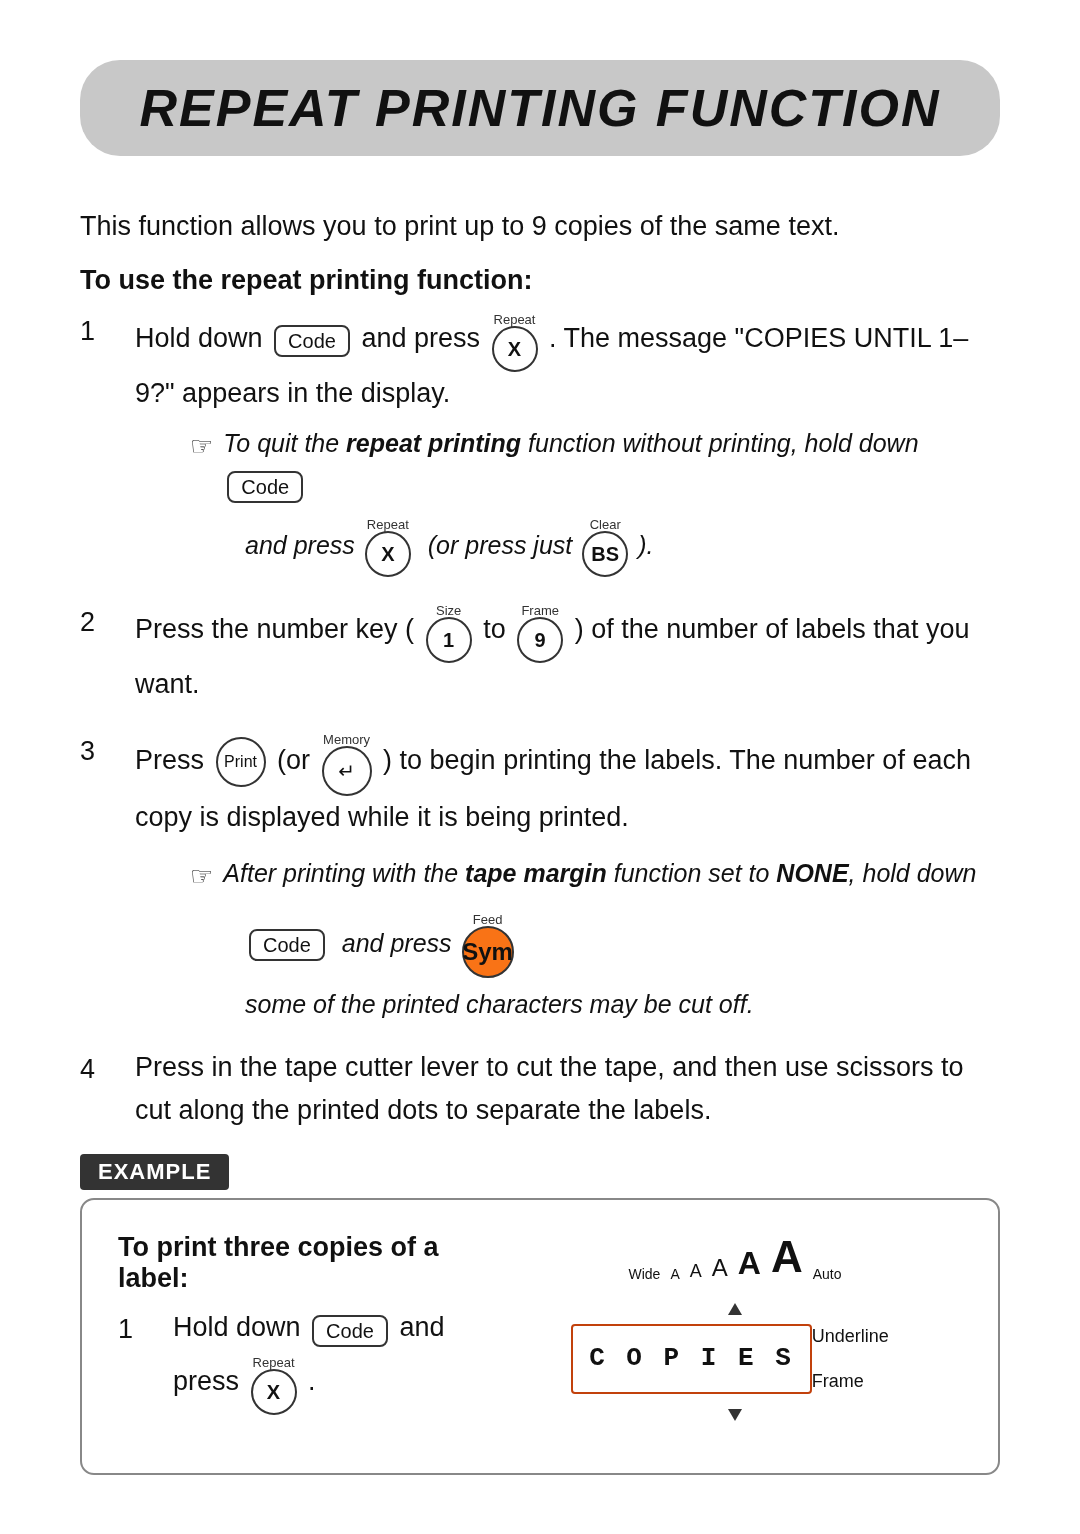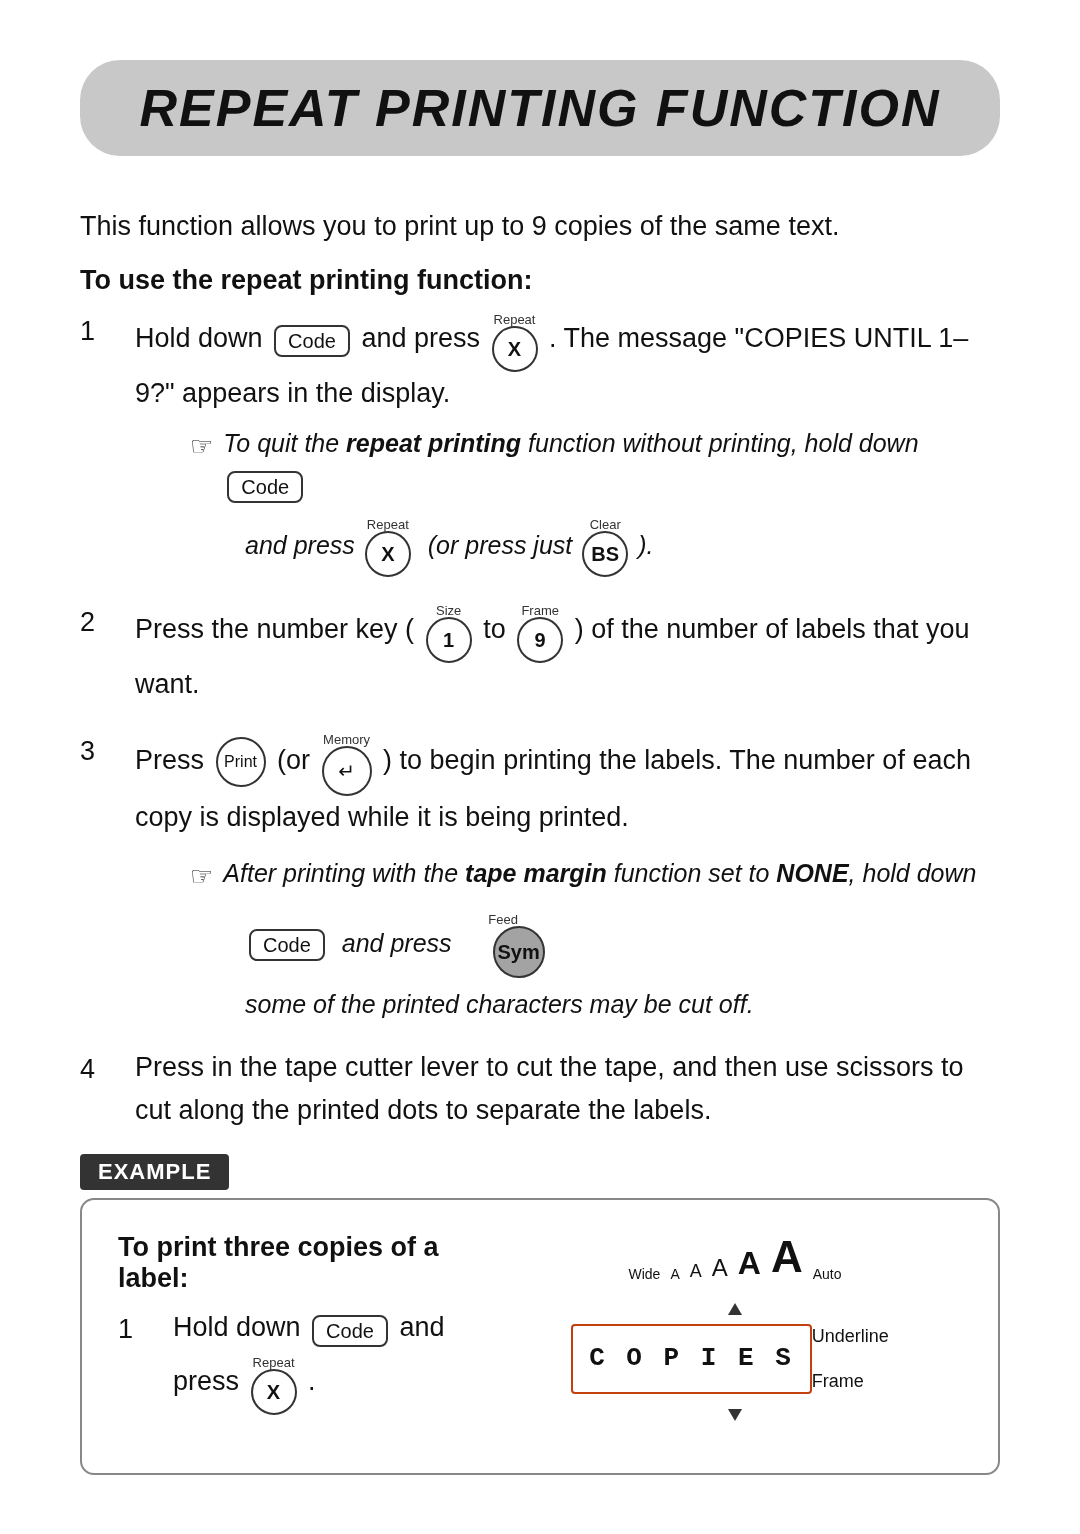--- a/index.html
+++ b/index.html
@@ -146,30 +146,29 @@
       gap: 6px;
     }
 
     
     .key-oval {
       display: inline-flex;
       align-items: center;
       justify-content: center;
       border: 2px solid #333;
       border-radius: 50%;
-      font-size: 20px;
+      font-size: 24px;
       font-weight: bold;
       font-style: normal;
       width: 52px;
       height: 52px;
       vertical-align: middle;
       position: relative;
-      background: #a3a3a3;
+      background: #f97316;
       line-height: 1;
-      margin-left: 31px;
     }
 
     
     .key-print {
       display: inline-flex;
       align-items: center;
       justify-content: center;
       border: 2px solid #333;
       border-radius: 50%;
       font-size: 22px;

